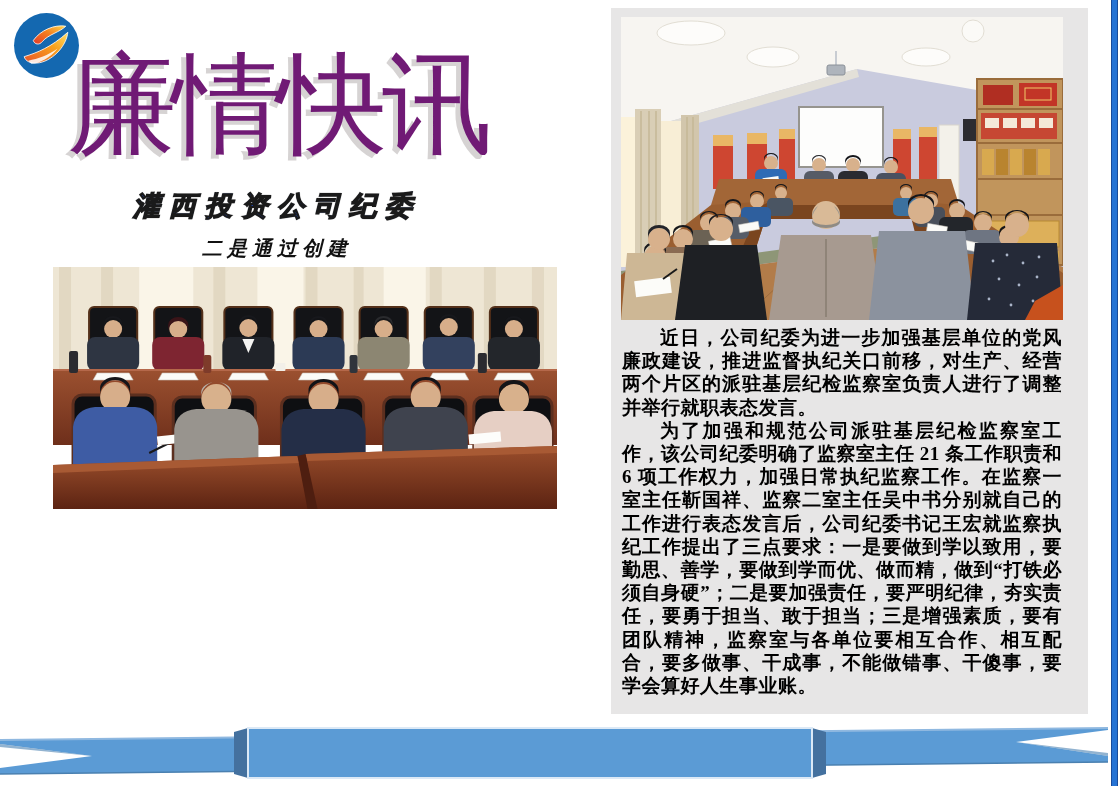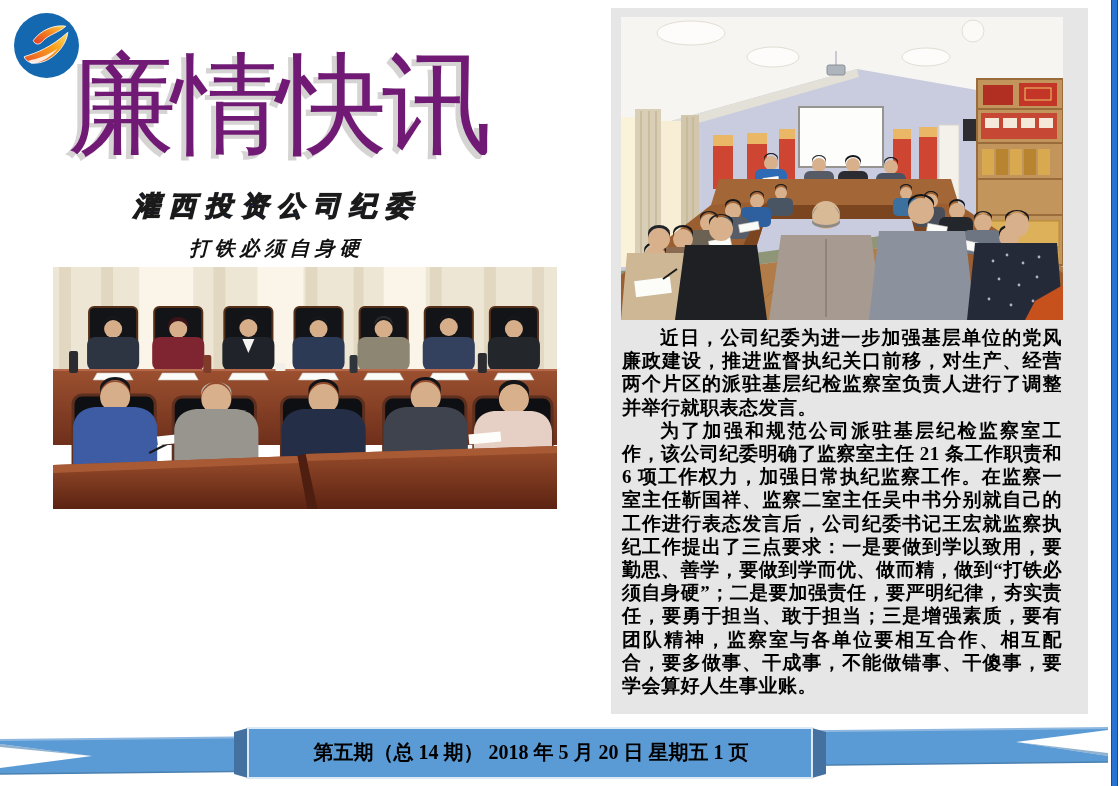--- a/index.html
+++ b/index.html
@@ -67,21 +67,21 @@
       </linearGradient>
     </defs>
     <circle cx="34" cy="34" r="32" fill="#1468B0"></circle>
     <path d="M21,29 C28,19 42,13 53,15 C47,21 36,23 30,30 C27,34 22,33 21,29 Z" fill="url(#lg1)" stroke="#fff" stroke-width="0.8"></path>
     <path d="M12,45 C25,41 38,36 55,21 C54,33 42,48 27,51 C18,52.5 13,49 12,45 Z" fill="url(#lg2)" stroke="#fff" stroke-width="0.8"></path>
     <path d="M16,49 C26,47 35,44 45,37 C38,46 27,52 19,52 Z" fill="#fff" opacity="0.85"></path>
   </svg>
 
   <div class="masthead-title">廉情快讯</div>
   <div class="masthead-org">灌西投资公司纪委</div>
-  <div class="masthead-period">打铁必须自身硬</div>
+  <div class="masthead-period">二是通过创建</div>
 
   <svg class="photo-left" viewBox="0 0 503 242" preserveAspectRatio="none">
     <defs>
       <linearGradient id="tblA" x1="0" y1="0" x2="0" y2="1">
         <stop offset="0" stop-color="#9C5130"></stop>
           <stop offset="1" stop-color="#6E2F1B"></stop>
       </linearGradient>
       <linearGradient id="tblB" x1="0" y1="0" x2="0" y2="1">
         <stop offset="0" stop-color="#9A4E2C"></stop>
           <stop offset="1" stop-color="#5C2312"></stop>
@@ -464,15 +464,14 @@
     <polygon points="0,28 92,40 0,52" fill="#ffffff"></polygon>
     <polygon points="1108,14 1016,26 1108,40" fill="#ffffff"></polygon>
     <polygon points="0,28 92,40 0,31" fill="#4A80B0" opacity="0.6"></polygon>
     <polygon points="1108,40 1016,26 1108,37" fill="#4A80B0" opacity="0.6"></polygon>
 
     <polygon points="234,16 248,12 248,62 234,58" fill="#44719F"></polygon>
     <polygon points="812,12 826,16 826,58 812,62" fill="#44719F"></polygon>
 
     <rect x="248" y="12" width="564" height="50" fill="#5B9BD5" stroke="#DCE9F6" stroke-width="2"></rect>
   </svg>
-  <div class="footer-text">第五期（总 14 期）  2018 年 5 月 20 日  星期五   1 页</div>
 
 </div>
 
 </body></html>

